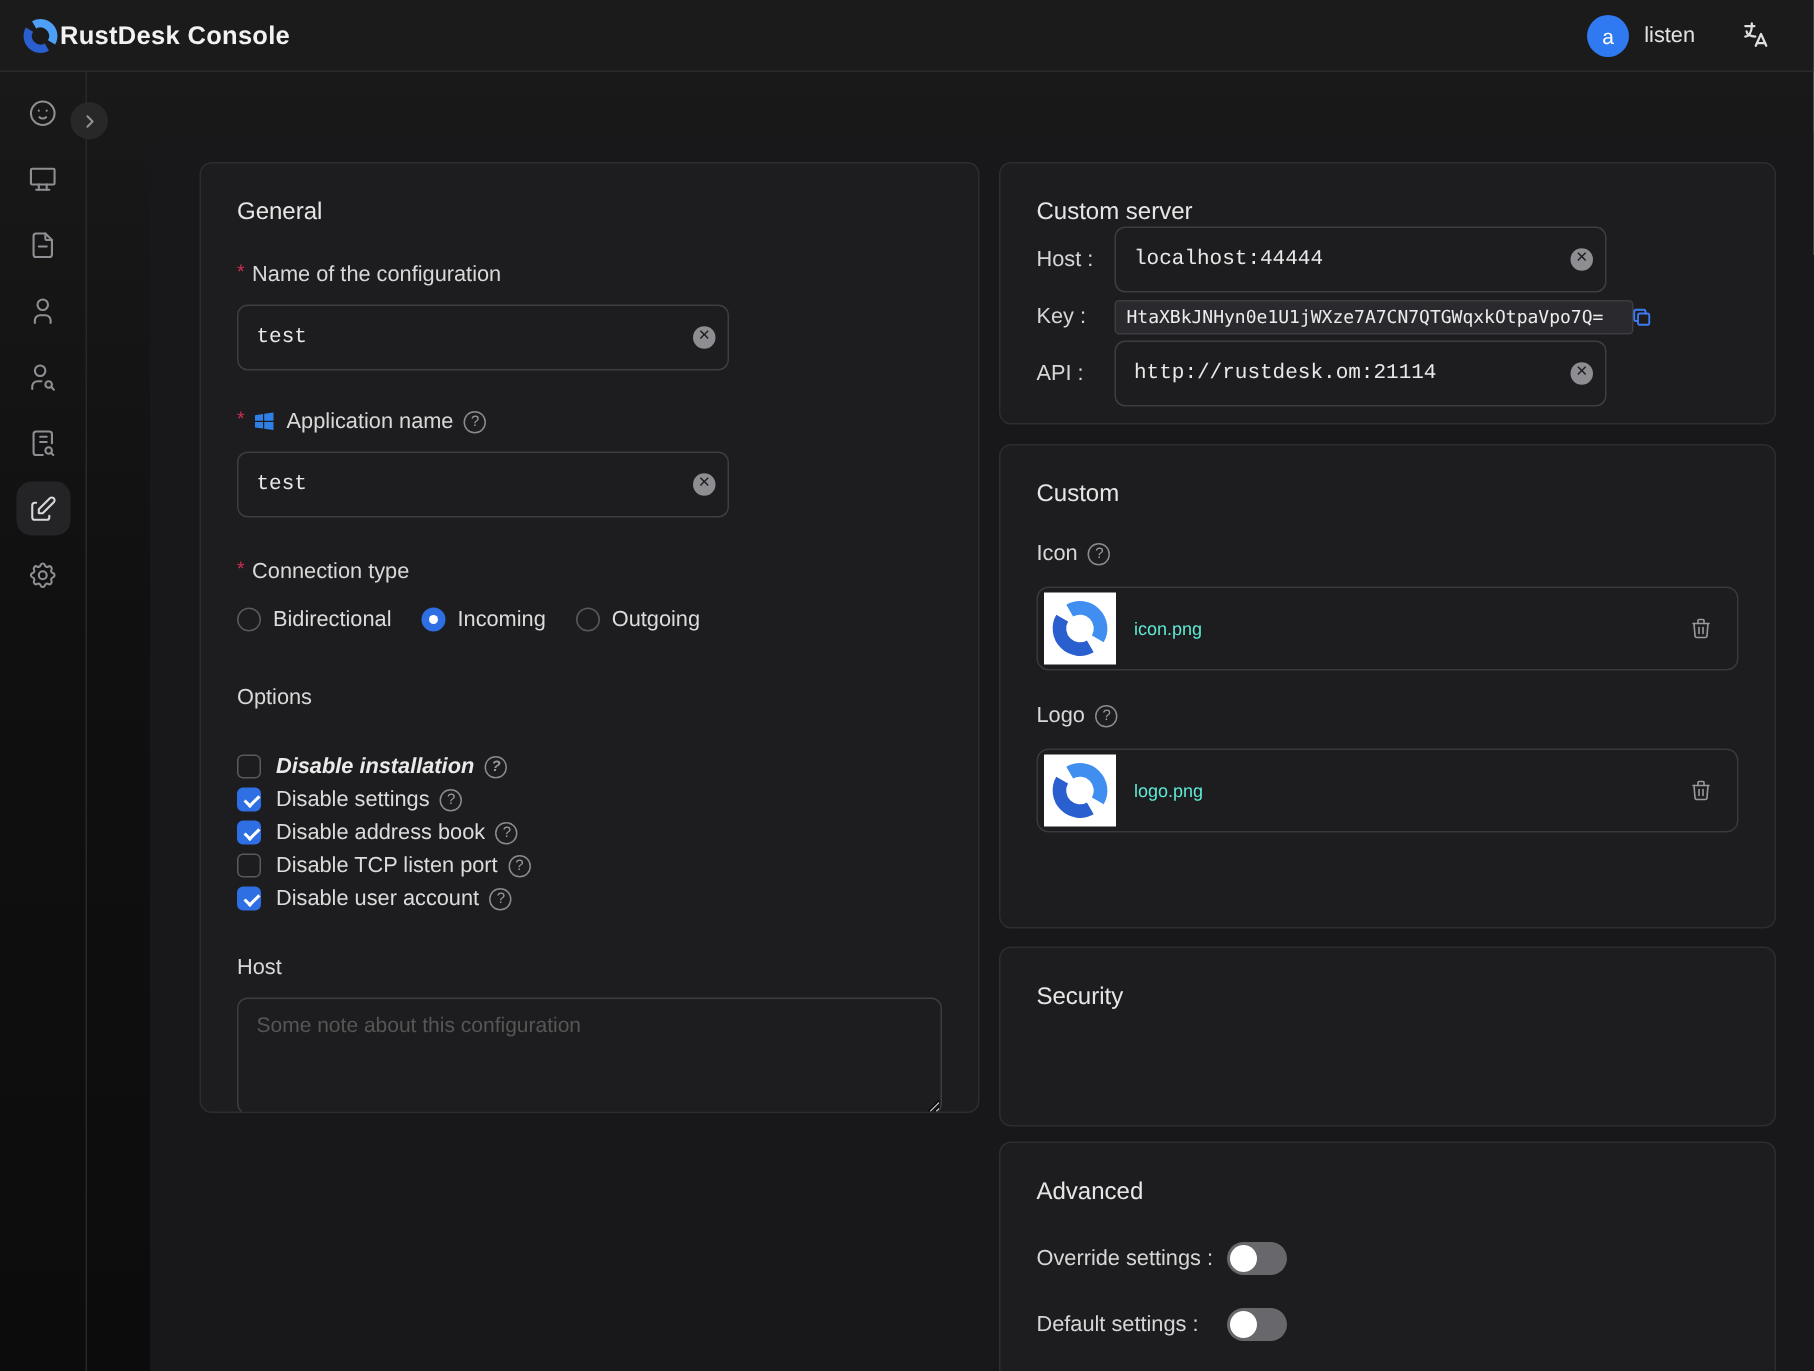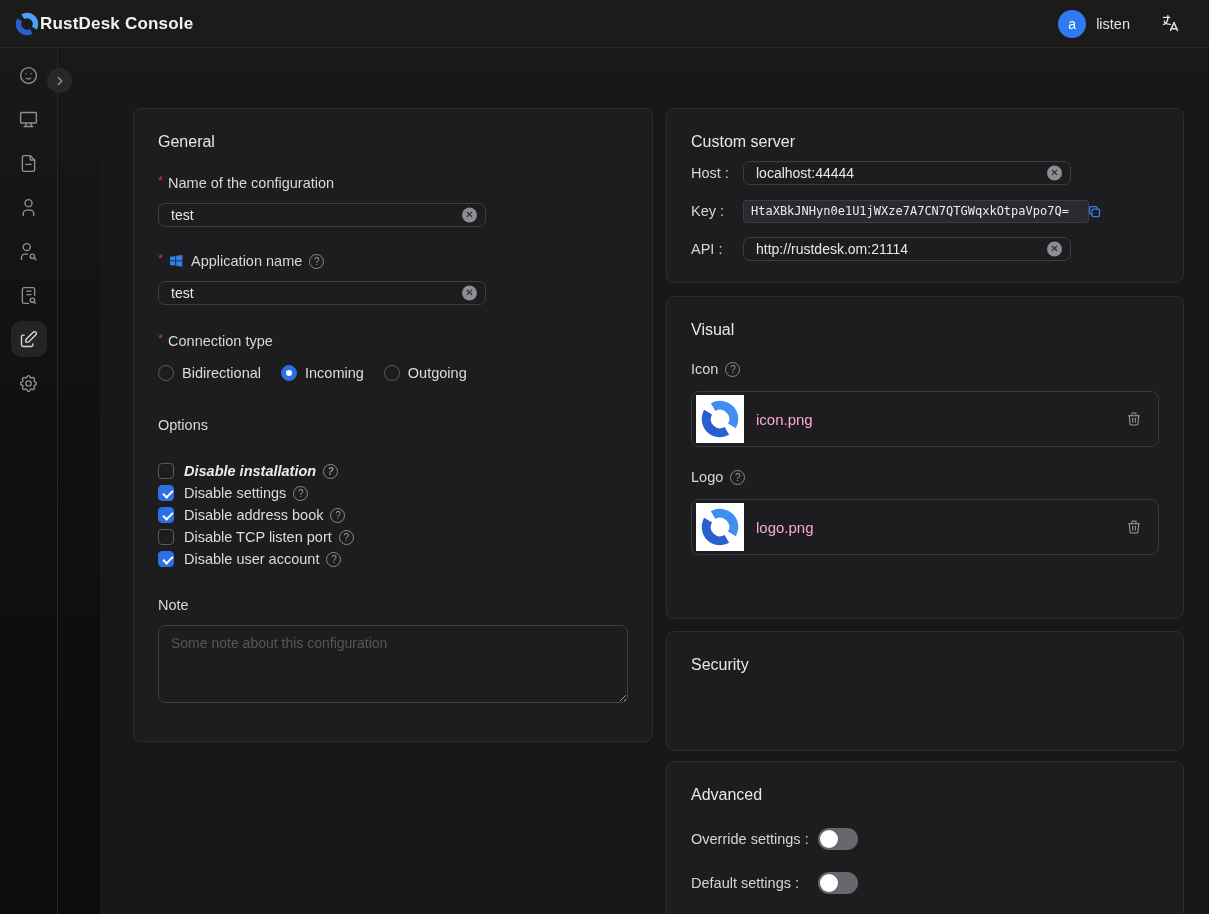--- a/index.html
+++ b/index.html
@@ -58,23 +58,23 @@
   .card-security { left:566px; top:543px; width:518px; height:120px; }
   .card-advanced { left:566px; top:673px; width:518px; height:260px; }
   
   .field-label { display:flex; align-items:center; gap:7px; font-size:14.5px; color:#d8d8d8; }
   .req { color:#d03050; font-size:13px; line-height:10px; margin-right:-2px; transform:translateY(-2px); }
   .help { width:15px; height:15px; border:1.3px solid #8a8a8a; border-radius:50%;
           color:#9a9a9a; font-size:10px; display:inline-flex; align-items:center; justify-content:center; flex:0 0 auto; }
   .input-wrap { position:relative; width:328px; }
   .input-wrap.full { width:100%; }
   .text-input {
-    width:100%; height:24px; background:#1d1d1f; border:1px solid #3e3e42; border-radius:7px;
+    width:100%; height:44px; background:#1d1d1f; border:1px solid #3e3e42; border-radius:7px;
     color:#e8e8e8; font-size:14px; padding:0 32px 0 12px; outline:none;
-    font-family:Liberation Sans, sans-serif;
+    font-family:Liberation Mono, monospace;
   }
   .clear-btn {
     position:absolute; right:9px; top:50%; transform:translateY(-50%);
     width:15px; height:15px; border-radius:50%; background:#8d8d92; color:#1d1d1f;
     font-size:10px; line-height:14px; text-align:center; cursor:pointer;
   }
   .mt24{margin-top:24px}.mt26{margin-top:26px}.mt28{margin-top:28px}
   .mt12{margin-top:12px}.mt16{margin-top:16px}.mt36{margin-top:36px}.mt27{margin-top:27px}
   .mt22{margin-top:22px}.mt14{margin-top:14px}
   
@@ -114,21 +114,21 @@
     padding:3px 18px 3px 7px; max-width:346px;
   }
   .key-text { font-family:"DejaVu Sans Mono", monospace; font-size:12px; color:#ececec; white-space:nowrap; }
   .copy-btn { color:#3f7bf0; display:flex; cursor:pointer; }
   
   .upload-row {
     display:flex; align-items:center; height:56px;
     border:1px solid #39393d; border-radius:8px; padding:0 16px 0 4px;
   }
   .thumb { width:48px; height:48px; background:#fff; display:flex; align-items:center; justify-content:center; flex:0 0 auto; }
-  .file-link { margin-left:12px; font-size:15px; color:#f9a8d4; cursor:pointer; }
+  .file-link { margin-left:12px; font-size:12px; color:#5eead4; cursor:pointer; }
   .trash-btn { margin-left:auto; color:#9a9a9a; display:flex; cursor:pointer; }
   
   .toggle-row { display:flex; align-items:center; }
   .toggle-label { width:127px; flex:0 0 auto; font-size:14.5px; color:#d6d6d6; }
   .toggle { width:40px; height:22px; border-radius:11px; background:#67676c; position:relative; cursor:pointer; flex:0 0 auto; }
   .toggle .knob { position:absolute; left:2px; top:2px; width:18px; height:18px; border-radius:50%; background:#fff; }
   svg { display:block; }
 </style>
 </head>
 <body>
@@ -318,21 +318,21 @@
         <span class="help">?</span>
       </div>
       <div class="check-row">
         <span class="checkbox checked"></span>
         <span class="check-label">Disable user account</span>
         <span class="help">?</span>
       </div>
     </div>
 
     <div class="field-label mt27">
-      <span>Note</span>
+      <span>Host</span>
     </div>
     <div class="input-wrap full mt12">
       <textarea class="note-area" placeholder="Some note about this configuration" style=""></textarea>
     </div>
   </div>
 
   <div class="card card-server">
     <div class="card-title">Custom server</div>
 
     <div class="srv-row">
@@ -359,21 +359,21 @@
     <div class="srv-row">
       <span class="srv-label">API :</span>
       <div class="input-wrap">
         <input class="text-input" value="http://rustdesk.om:21114" style="">
         <span class="clear-btn">✕</span>
       </div>
     </div>
   </div>
 
   <div class="card card-visual">
-    <div class="card-title">Visual</div>
+    <div class="card-title">Custom</div>
 
     <div class="field-label mt22">
       <span>Icon</span>
       <span class="help">?</span>
     </div>
     <div class="upload-row mt14">
       <div class="thumb">
         <svg width="42" height="42" viewBox="0 0 26 26">
           <path d="M8.75 5.64 A8.5 8.5 0 0 1 20.36 17.25" fill="none" stroke="#3f8ef0" stroke-width="5.6"></path>
           <path d="M17.25 20.36 A8.5 8.5 0 0 1 5.64 8.75" fill="none" stroke="#2a5fd0" stroke-width="5.6"></path>

